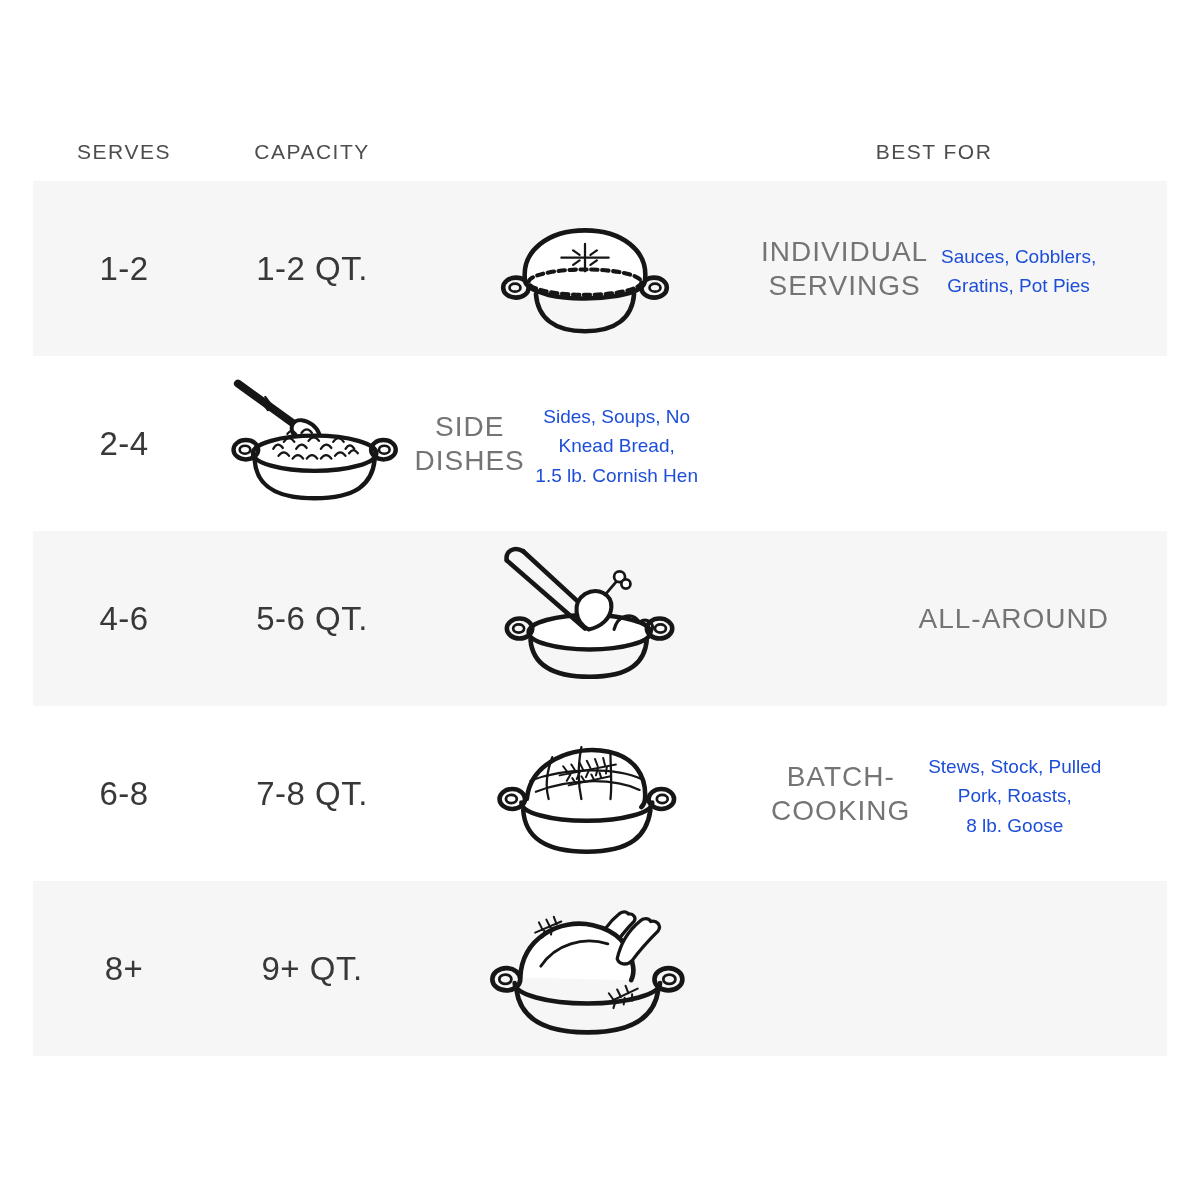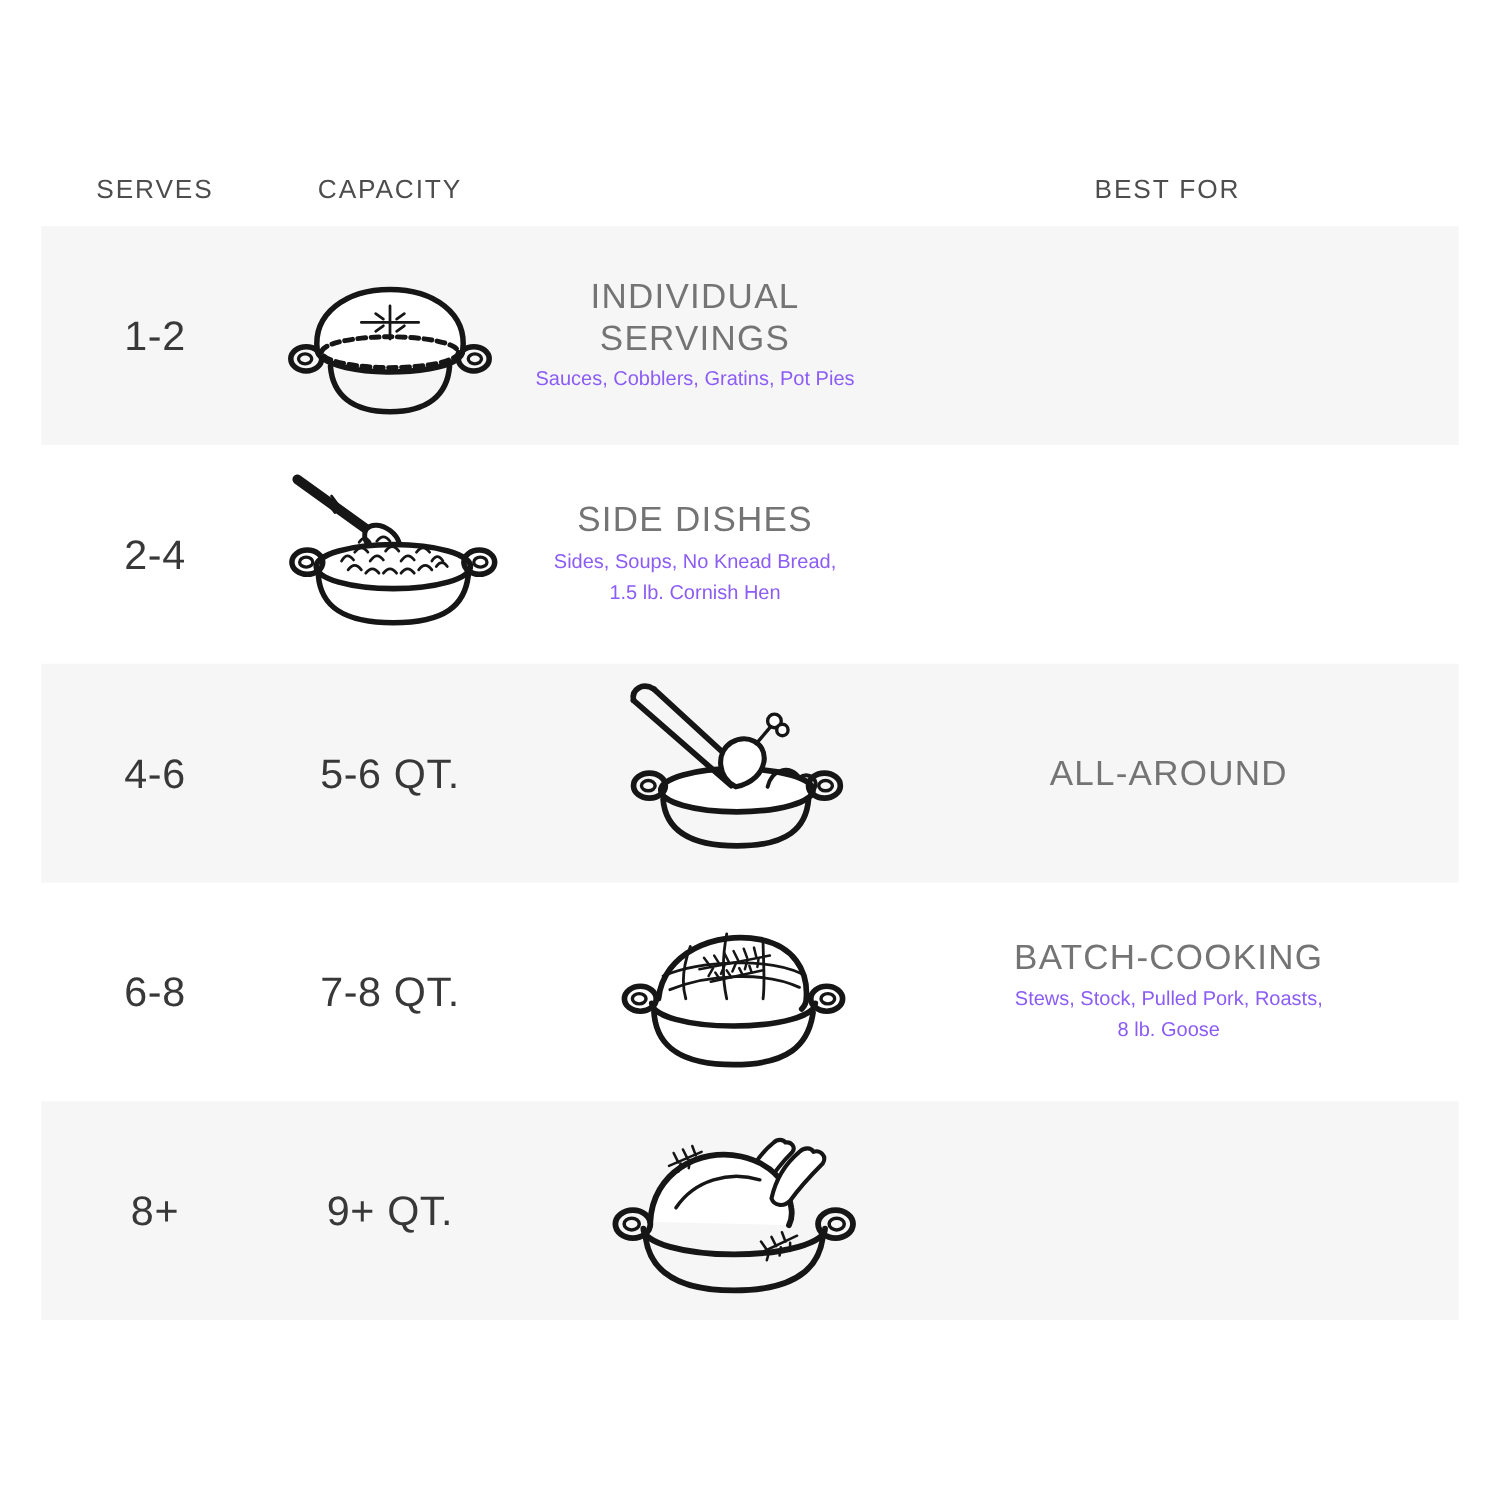--- a/index.html
+++ b/index.html
@@ -37,51 +37,53 @@
   .cell{display:flex;justify-content:center;align-items:center;}
   .value{
     font-size:33px;
     color:#383838;
     letter-spacing:0.5px;
     white-space:nowrap;
   }
   .illo{overflow:visible;}
   .illo svg{display:block;}
   .best{
-    flex-direction:column;
+    flex-direction:row;
     padding-right:58px;
     text-align:center;
+    justify-content:flex-end;
   }
   .best-title{
     font-size:28px;
     color:#747474;
     letter-spacing:1px;
     line-height:1.2;
     white-space:pre-line;
   }
   .best-sub{
     margin-top:5px;
-    font-size:16px;
-    color:#8b5cf6;
+    font-size:19px;
+    color:#1d4ed8;
     line-height:1.55;
     white-space:pre-line;
   }
   .art{stroke:#161616;fill:none;stroke-linecap:round;stroke-linejoin:round;}
 </style>
 </head>
 <body>
 
 <div class="col-head h-serves">SERVES</div>
 <div class="col-head h-capacity">CAPACITY</div>
 <div class="col-head h-bestfor">BEST FOR</div>
 
 <div class="table">
 
   <div class="row alt">
     <div class="cell value">1-2</div>
+    <div class="cell value">1-2 QT.</div>
     <div class="cell illo">
       <svg width="200" height="158" viewBox="0 0 220 165">
         <g class="art">
           <ellipse cx="34" cy="103" rx="14" ry="11" stroke-width="5"></ellipse>
           <ellipse cx="33" cy="103" rx="6" ry="4.5" stroke-width="3"></ellipse>
           <ellipse cx="186" cy="103" rx="14" ry="11" stroke-width="5"></ellipse>
           <ellipse cx="187" cy="103" rx="6" ry="4.5" stroke-width="3"></ellipse>
           <path d="M56,110 C58,136 76,151 110,151 C144,151 162,136 164,110" stroke-width="5"></path>
           <path d="M44,95 C40,62 70,40 110,40 C150,40 180,62 176,95 C176,103 164,109 146,112 C122,116 92,116 70,111 C54,107 44,102 44,95 Z" stroke-width="5" fill="#ffffff"></path>
           <ellipse cx="110" cy="97" rx="62" ry="14" stroke-width="4.5" stroke-dasharray="7 5"></ellipse>

